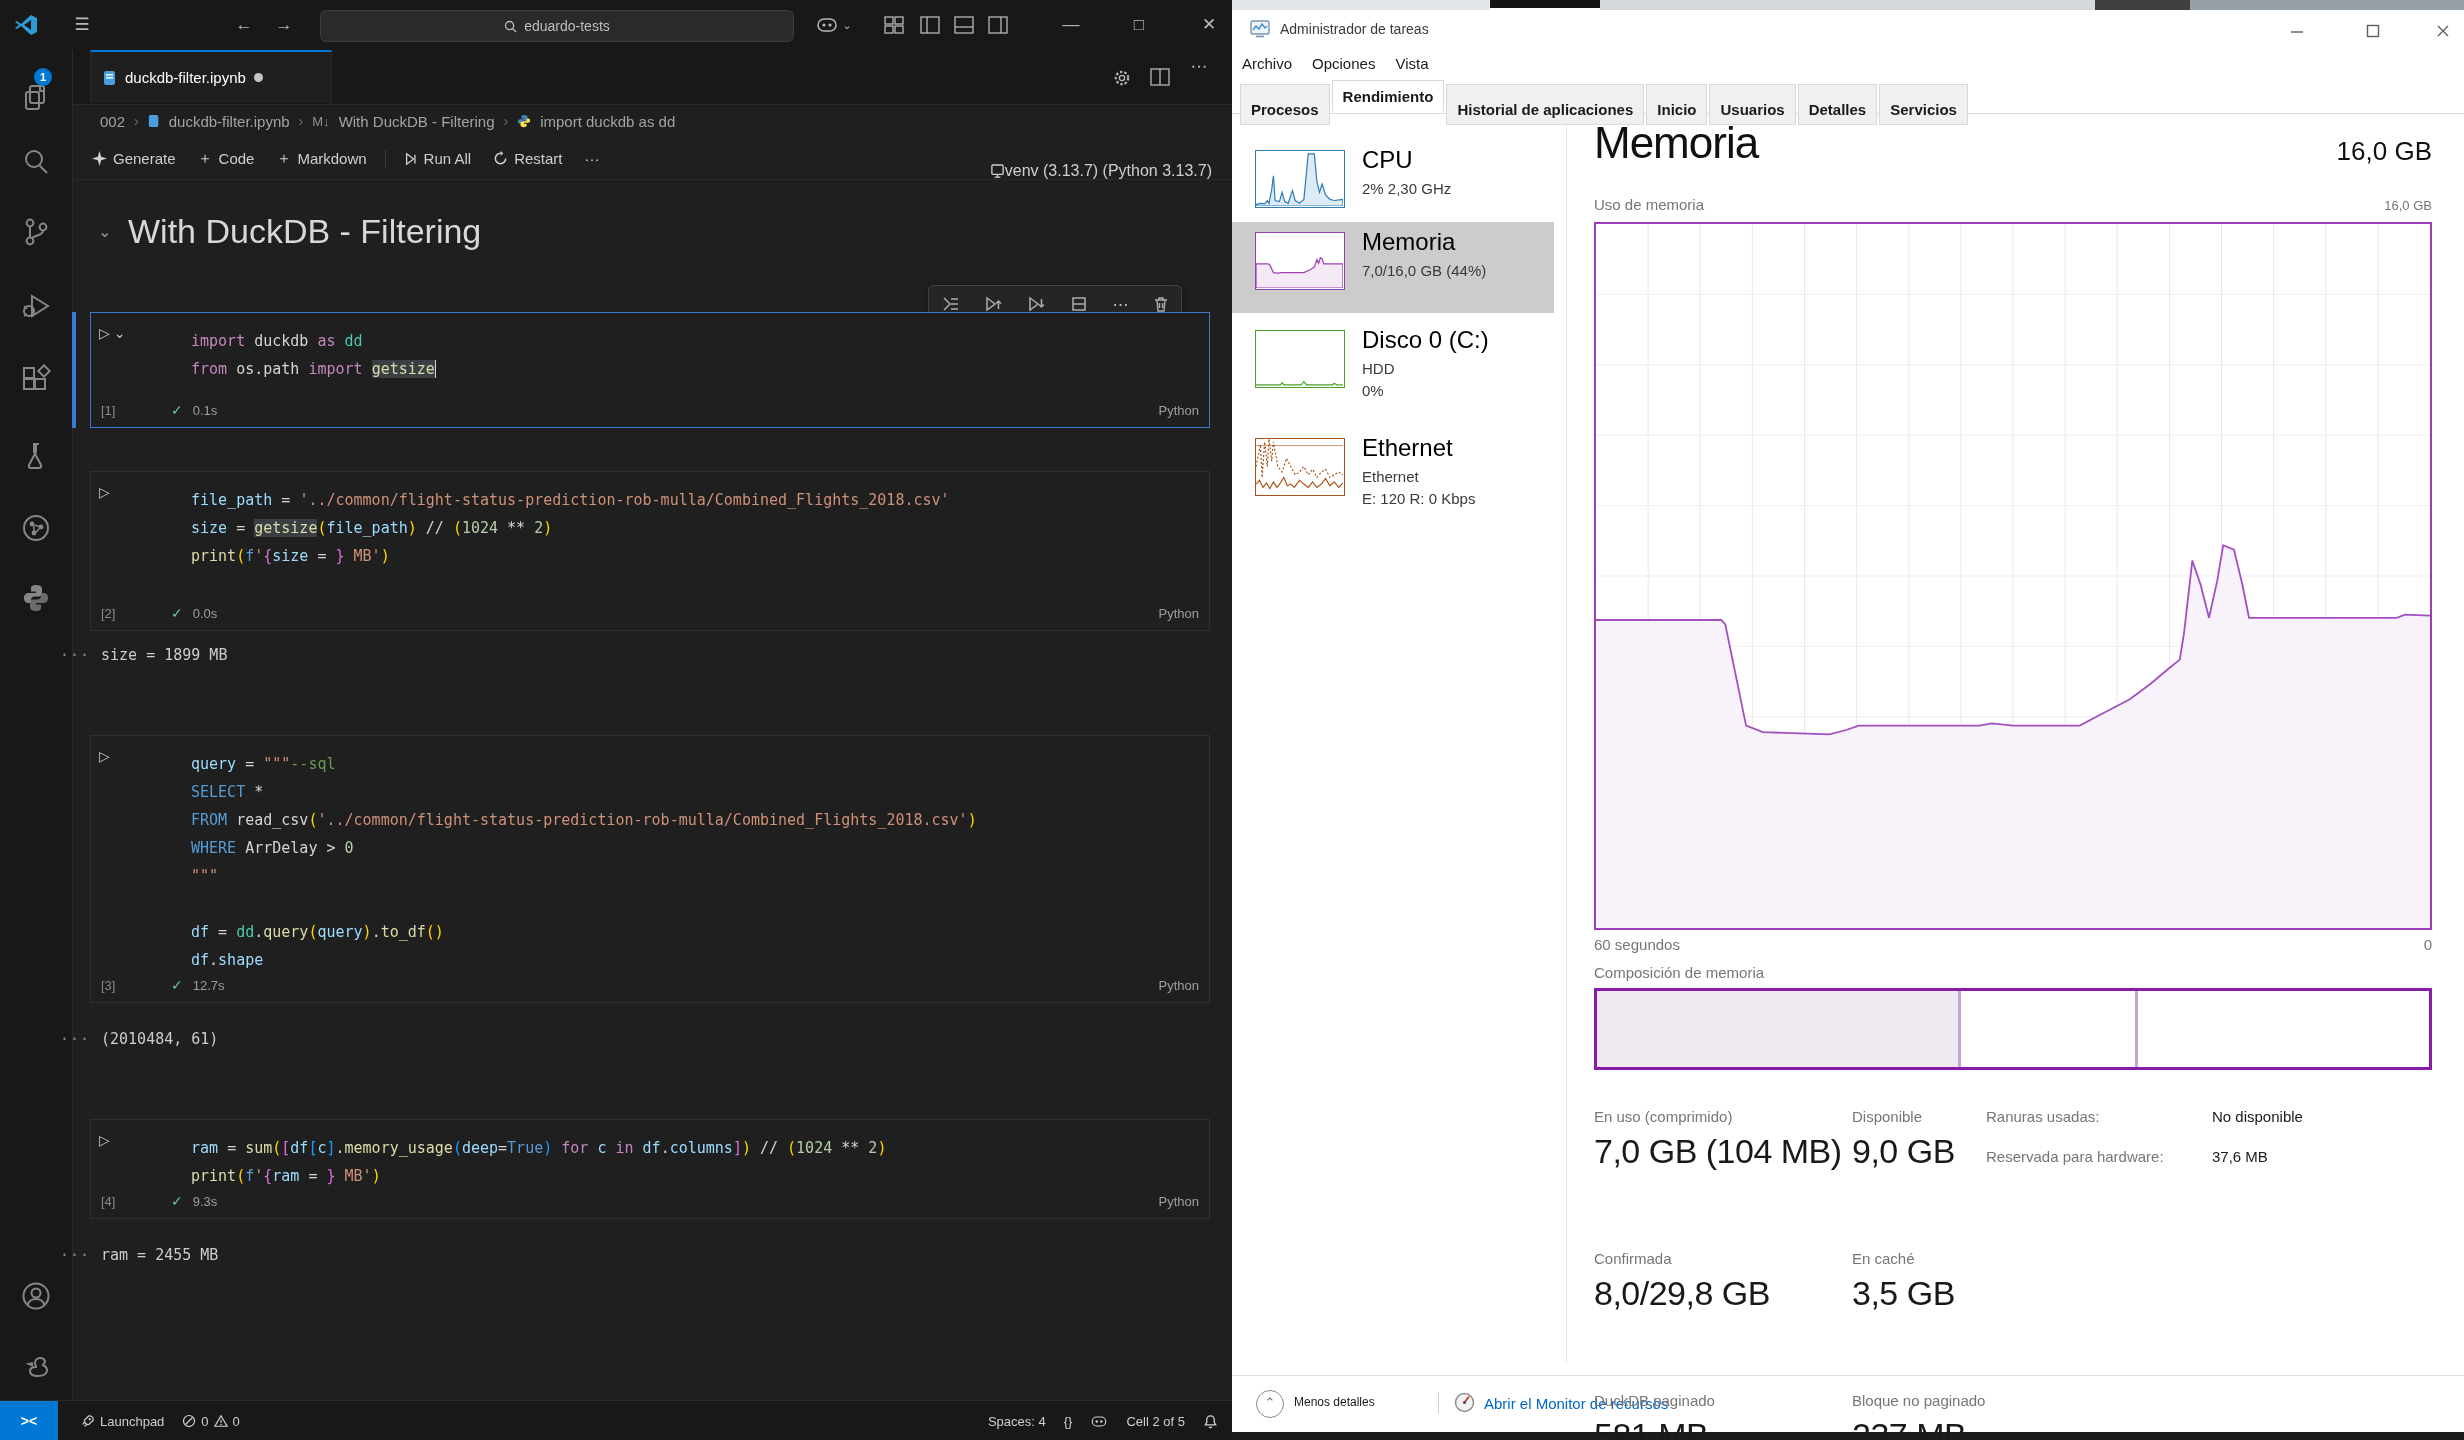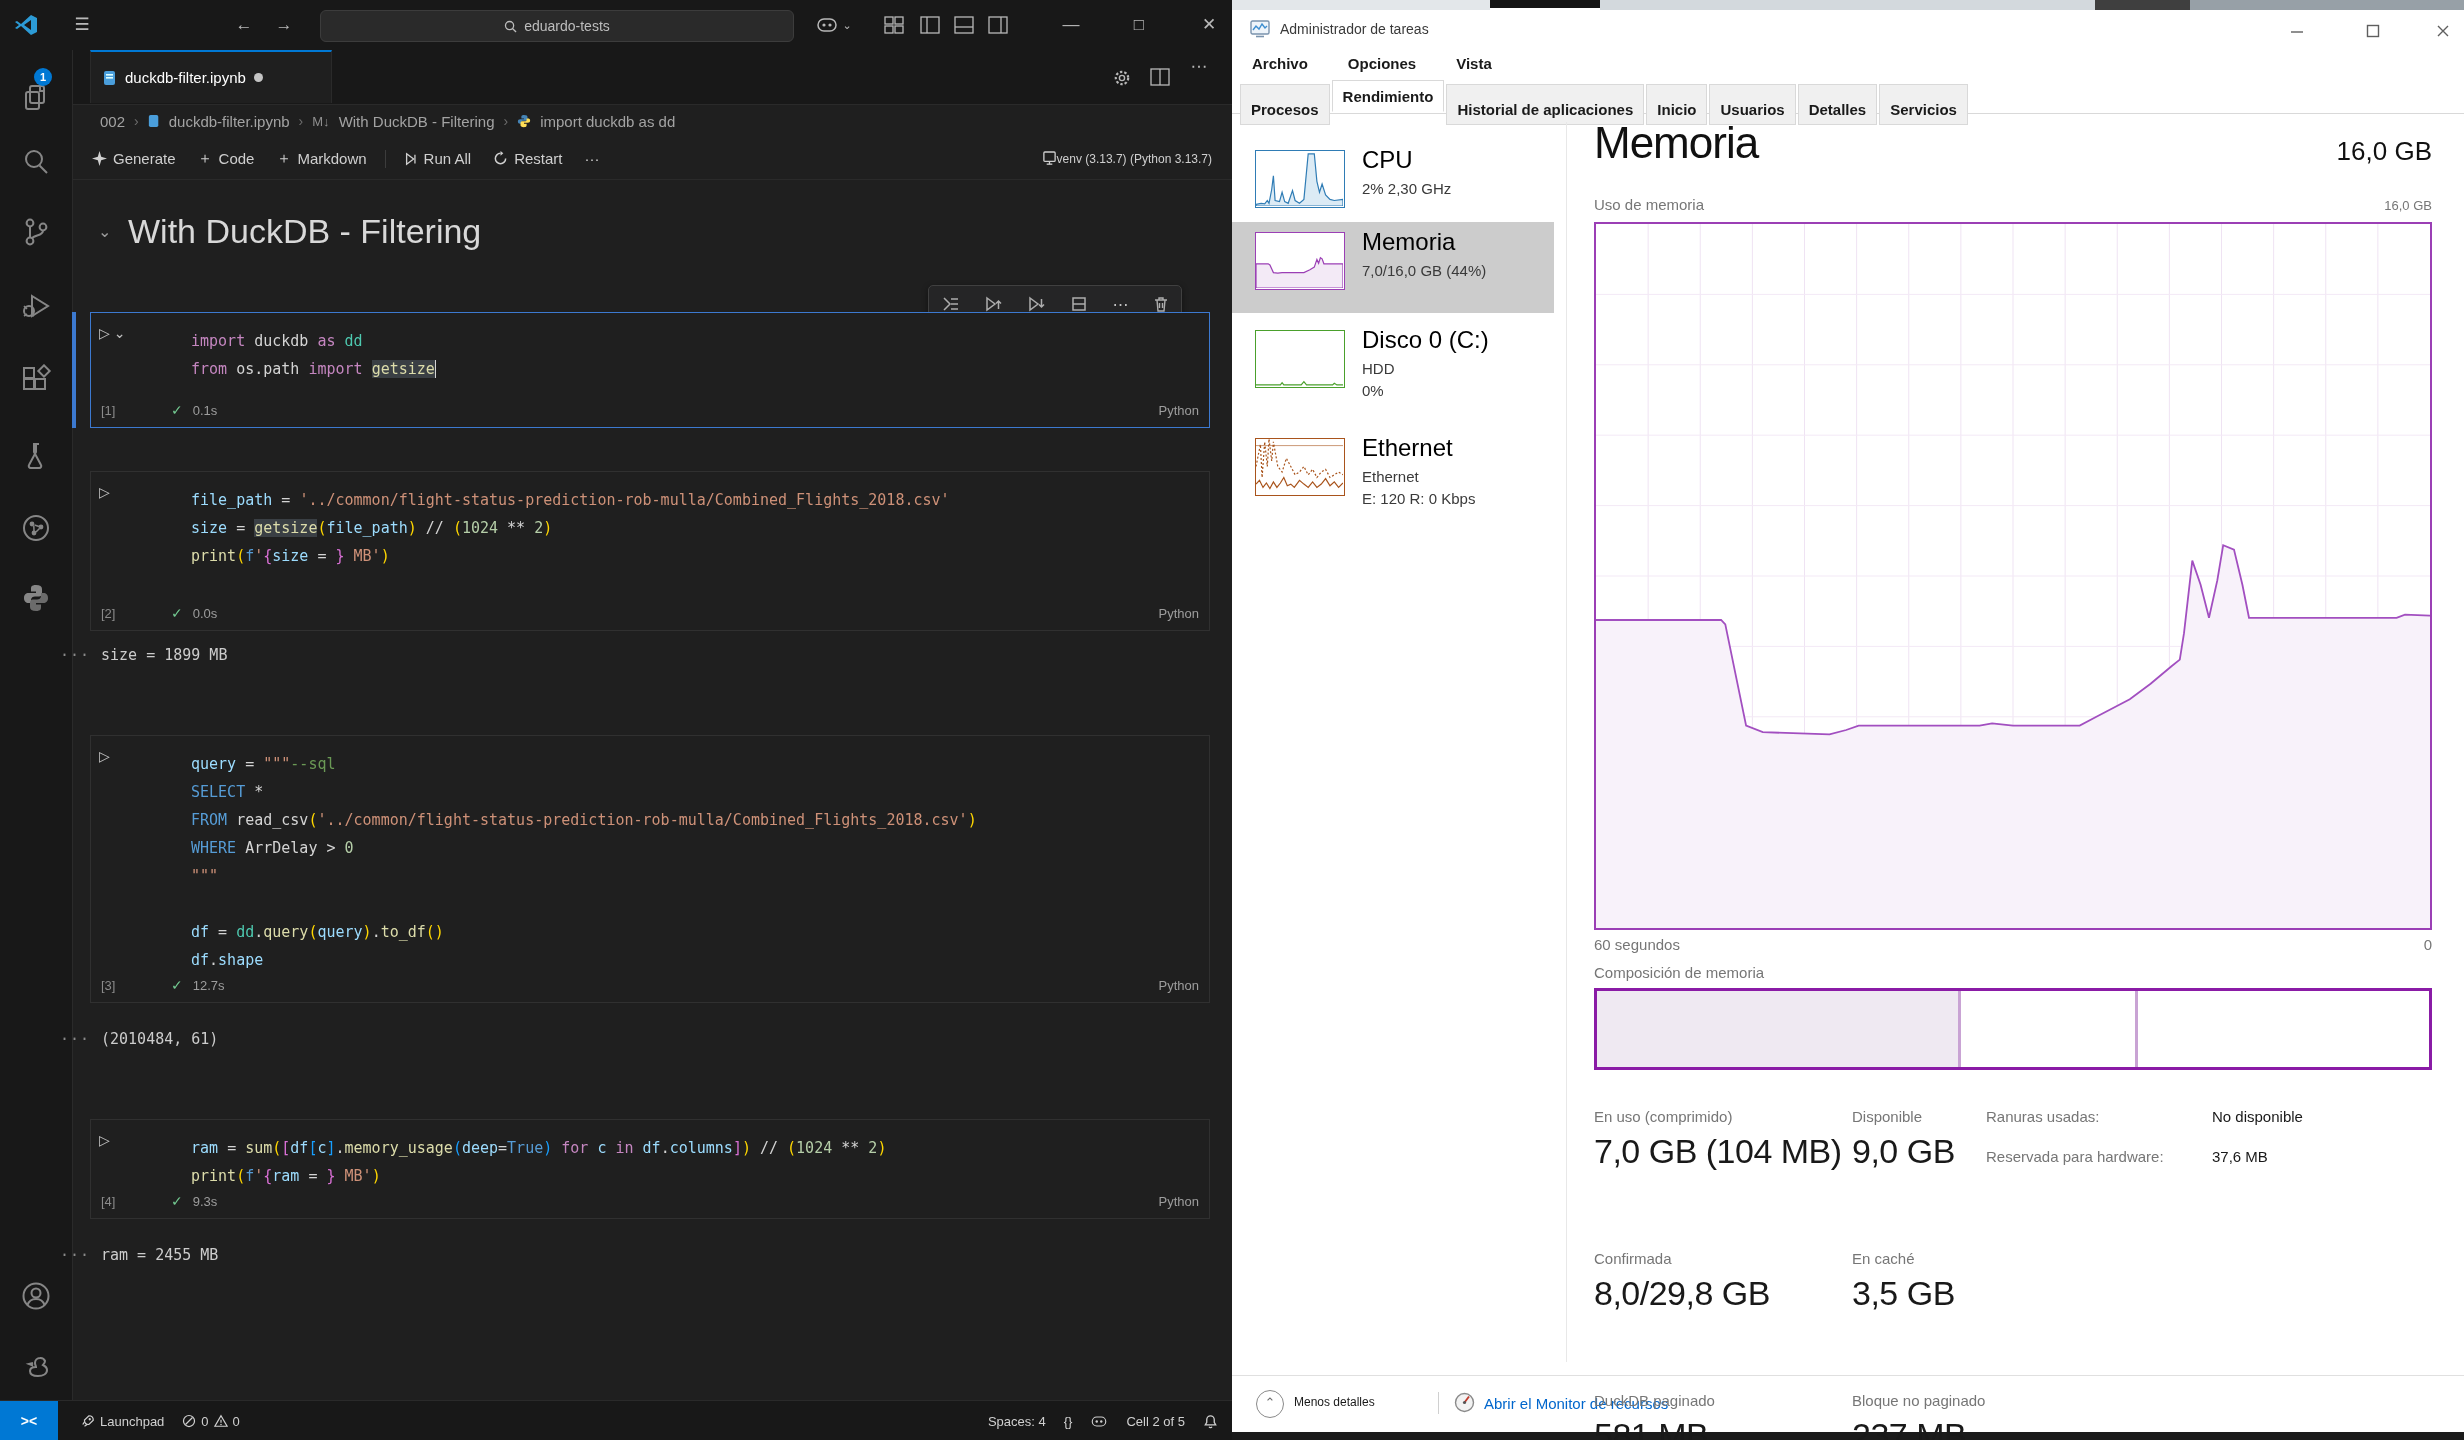--- a/index.html
+++ b/index.html
@@ -16,21 +16,21 @@
   #vs-tab{left:18px;top:0;width:242px;height:53px;background:#1f1f1f;border-top:2px solid #0078d4;
           border-right:1px solid #2a2a2a;border-left:1px solid #2a2a2a;display:flex;align-items:center;gap:8px;padding:0 12px;box-sizing:border-box;}
   #vs-tab .lbl{font-size:15px;color:#ffffff;white-space:nowrap;}
   .dot{width:9px;height:9px;border-radius:50%;background:#c4c4c4;}
   #vs-breadcrumb{left:100px;top:104px;height:34px;display:flex;align-items:center;gap:9px;color:#a3a3a3;font-size:15px;white-space:nowrap;}
   .bc-sep{color:#6d6d6d;font-size:14px;}
   #vs-nbtoolbar{left:72px;top:138px;width:1160px;height:42px;border-bottom:1px solid #2a2a2a;background:#1f1f1f;
                 display:flex;align-items:center;gap:6px;padding-left:12px;box-sizing:border-box;font-size:15px;color:#cfcfcf;}
   .tb-item{display:flex;align-items:center;gap:6px;padding:4px 8px;border-radius:5px;cursor:default;white-space:nowrap;}
   .tb-sep{width:1px;height:18px;background:#3c3c3c;margin:0 4px;}
-  #kernel{position:absolute;right:20px;top:0;height:42px;display:flex;align-items:center;gap:0;font-size:12px;color:#cfcfcf;}
+  #kernel{position:absolute;right:20px;top:0;height:42px;display:flex;align-items:flex-end;gap:0;font-size:16px;color:#cfcfcf;}
 
   
   #vs-activity{left:0;top:50px;width:72px;height:1350px;background:#181818;border-right:1px solid #2a2a2a;}
   .act-ic{position:absolute;left:20px;width:32px;height:32px;opacity:.85;}
   .badge{position:absolute;left:34px;top:18px;width:18px;height:18px;border-radius:50%;background:#0078d4;color:#fff;
          font-size:11px;text-align:center;line-height:18px;font-weight:bold;}
 
   
   #nb-heading{left:128px;top:212px;font-size:34px;color:#d8d8d8;}
   #nb-chev{left:98px;top:222px;color:#9a9a9a;font-size:16px;}
@@ -62,21 +62,21 @@
   #st-right{margin-left:auto;display:flex;align-items:center;}
 
   
   #taskman{left:1232px;top:0;width:1232px;height:1440px;background:#ffffff;color:#000;}
   #tm-strip{left:0;top:0;width:1232px;height:10px;background:#d3d9dd;}
   .strip-seg{position:absolute;top:0;height:10px;}
   #tm-titlebar{left:0;top:10px;width:1116px;height:38px;background:#fff;display:flex;align-items:center;}
   #tm-title{font-size:14px;color:#3a3a3a;margin-left:10px;}
   .tm-winbtn{position:absolute;top:14px;width:30px;height:22px;color:#5f5f5f;text-align:center;}
   #tm-menubar{left:0;top:48px;width:1232px;height:30px;display:flex;align-items:center;gap:0;font-size:15px;color:#1a1a1a;}
-  .menu-item{padding:0 20px;font-weight:bold;}
+  .menu-item{padding:0 10px;}
   #tm-tabbar{left:0;top:78px;width:1232px;height:36px;border-bottom:1px solid #d9d9d9;box-sizing:border-box;}
   .tm-tab{position:relative;float:left;margin-left:2px;margin-top:6px;padding:16px 10px 6px;font-size:15px;border:1px solid #d9d9d9;
           background:#f0f0f0;color:#1a1a1a;white-space:nowrap;font-weight:bold;}
   .tm-tab.active{background:#fff;margin-top:2px;padding-top:7px;border-bottom:1px solid #fff;z-index:2;}
   #tm-tabbar{padding-left:6px;box-sizing:border-box;}
 
   
   #tm-sidebar{left:0;top:122px;width:334px;height:1240px;}
   .side-item{position:absolute;left:0;width:322px;}
   .side-item.selected{background:#cccccc;}

